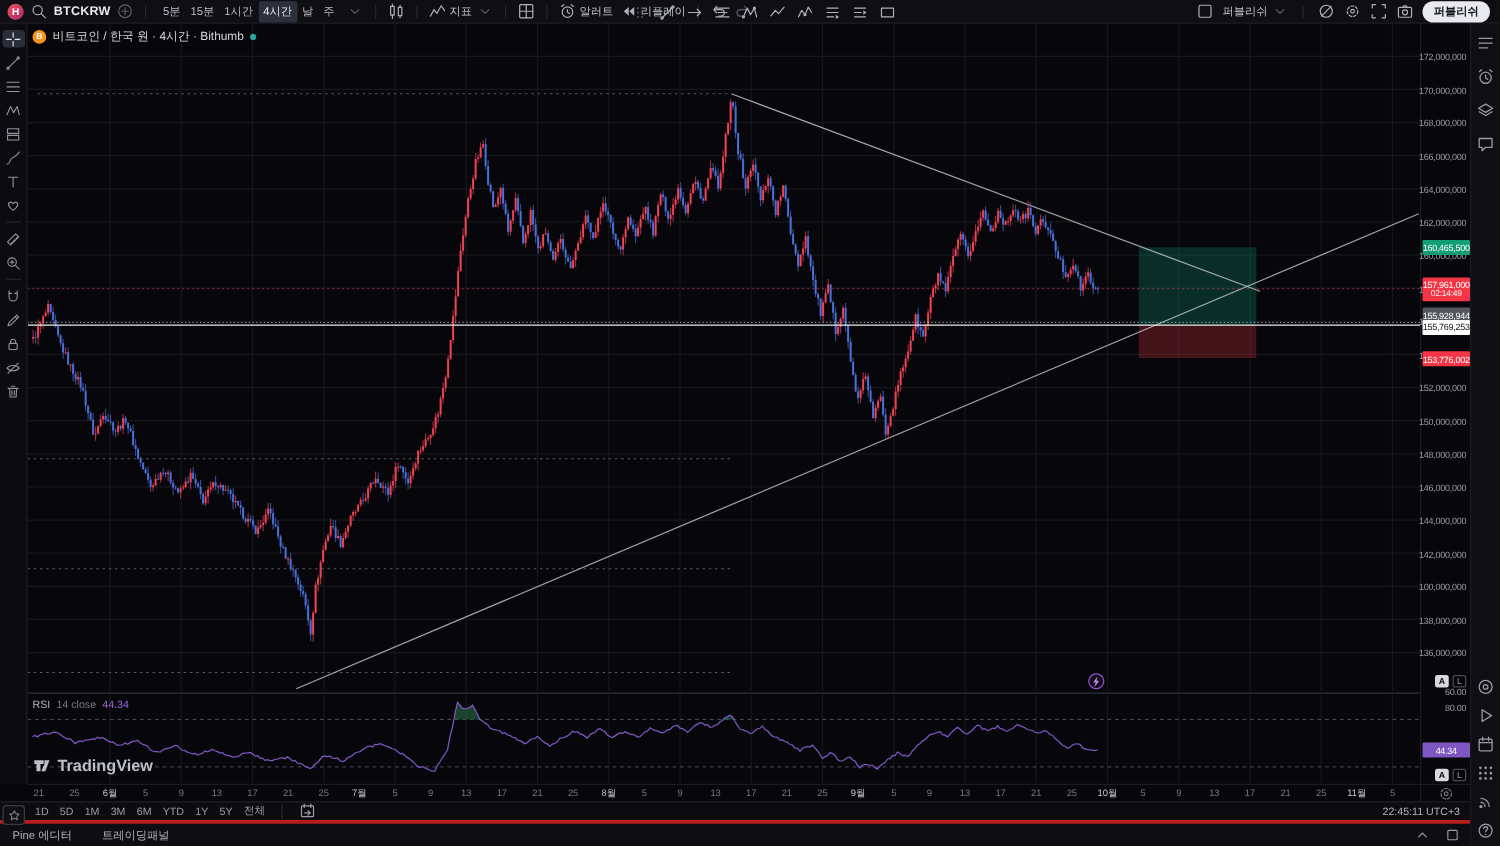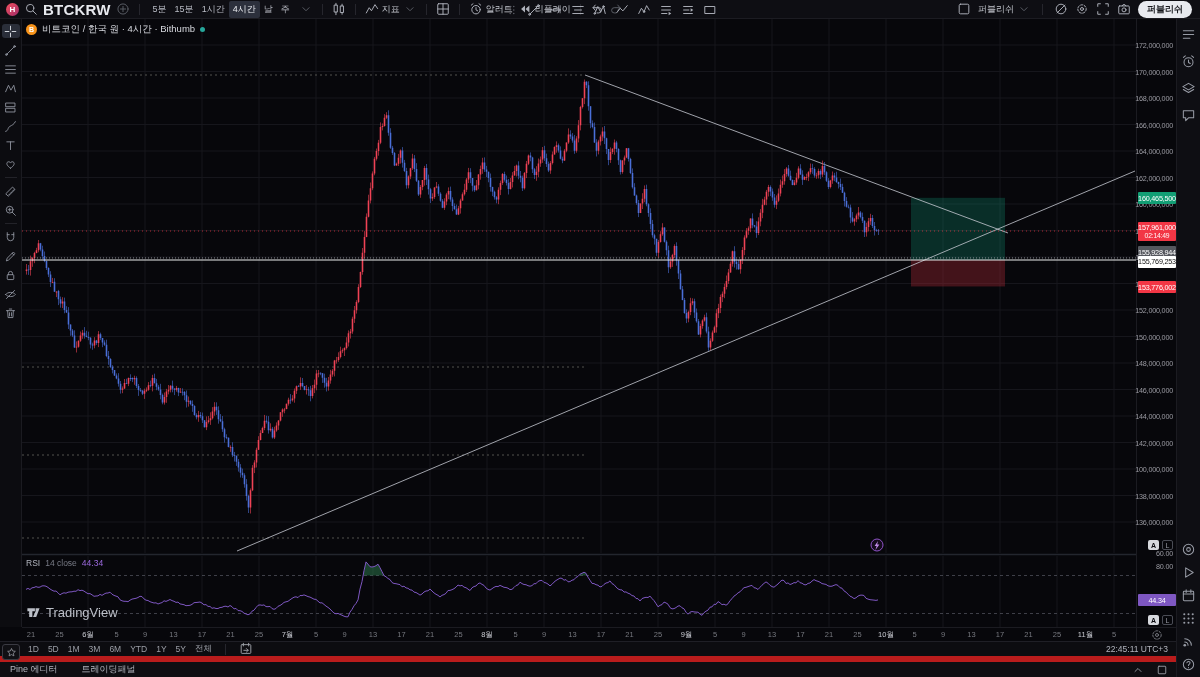--- a/index.html
+++ b/index.html
@@ -4,21 +4,21 @@
 <style>
   *{margin:0;padding:0;box-sizing:border-box;-webkit-font-smoothing:antialiased}
   html,body{background:#000}
   body{font-family:"Liberation Sans","DejaVu Sans",sans-serif}
   .app{position:relative;width:1200px;height:677px;background:#07070b;color:#b9bcc5;overflow:hidden;font-size:9px}
   
   .topbar{position:absolute;left:0;top:0;width:1200px;height:19px;background:#0e0e13;border-bottom:1px solid #1c1c22;display:flex;align-items:center;padding:0 6px;z-index:30}
   .tb-left{display:flex;align-items:center;gap:5px}
   .sep{width:1px;height:11px;background:#26262d;margin:0 4px;flex:none}
   .logo{width:13px;height:13px;border-radius:50%;background:linear-gradient(135deg,#f5515f,#9f2b68);color:#fff;font-weight:700;font-size:8px;display:flex;align-items:center;justify-content:center;position:relative;flex:none}
-  .symbol{font-weight:700;color:#e7e9ee;font-size:15px;letter-spacing:.2px}
+  .symbol{font-weight:700;color:#e7e9ee;font-size:10px;letter-spacing:.2px}
   .tbtn{padding:2px 4px;border-radius:2px;color:#b9bcc5;cursor:default;white-space:nowrap}
   .tbtn.active{background:#2c303c;color:#e7e9ee}
   .tb-label{display:flex;align-items:center;gap:3px;color:#c2c5cc}
   .ic{display:inline-flex;align-items:center;justify-content:center;color:#aeb1ba}
   .ic svg{width:14px;height:14px;display:block;fill:none;stroke:currentColor;stroke-width:1.1;stroke-linecap:round;stroke-linejoin:round}
   .ic.dim{color:#5b5e66}
   .favbar{position:absolute;left:505px;top:0;height:19px;display:flex;align-items:center;gap:8px}
   .tb-right{margin-left:auto;display:flex;align-items:center;gap:7px;padding-right:2px}
   .publish{background:#e8eaef;color:#14151a;font-weight:700;font-size:9px;border-radius:9px;padding:2px 9px;white-space:nowrap}
   
@@ -31,21 +31,21 @@
   .chart-wrap{position:absolute;left:22px;top:19px;width:1114px;height:608px;overflow:hidden}
   #chart-svg{position:absolute;left:0;top:0}
   .legend{position:absolute;left:4px;top:4px;display:flex;align-items:center;gap:5px;font-size:9px;white-space:nowrap;z-index:5}
   .btc-ic{width:11px;height:11px;border-radius:50%;background:#f7931a;color:#fff;font-size:7px;font-weight:700;display:flex;align-items:center;justify-content:center}
   .legend .title{color:#d6d8de;font-size:9.5px}
   .mkt-dot{width:5px;height:5px;border-radius:50%;background:#26a69a}
   .ohlc{display:flex;gap:6px;font-size:8.5px}
   .ohlc .k{color:#787b86}.ohlc .v{color:#ef4255}
   .rsi-legend{position:absolute;left:4px;top:539px;display:flex;gap:5px;font-size:8.5px;z-index:5}
   .rsi-legend .n{color:#b2b5be}.rsi-legend .p{color:#787b86}.rsi-legend .val{color:#9c6ade}
-  .watermark{position:absolute;left:4px;top:586px;display:flex;align-items:center;gap:5px;color:#cfd3dc;opacity:.9;font-weight:400;font-size:13px;z-index:5}
+  .watermark{position:absolute;left:4px;top:586px;display:flex;align-items:center;gap:5px;color:#cfd3dc;opacity:.9;font-weight:700;font-size:13px;z-index:5}
   .watermark svg{width:15px;height:15px}
   
   .price-axis{position:absolute;left:1136px;top:19px;width:40px;height:608px;background:#07070b;border-left:1px solid #1b1b21;z-index:10}
   .tick{position:absolute;right:3px;font-size:7.2px;letter-spacing:-.2px;color:#9b9ba3;white-space:nowrap}
   .plabel{position:absolute;right:0;left:1px;font-size:7.2px;letter-spacing:-.2px;text-align:center;border-radius:1px;padding:1.5px 0;white-space:nowrap;z-index:3}
   .plabel.green{background:#129e74;color:#fff}
   .plabel.red{background:#f23645;color:#fff}
   .plabel.gray{background:#55575e;color:#fff}
   .plabel.white{background:#fff;color:#111}
   .plabel.purple{background:#7e57c2;color:#fff}
@@ -63,21 +63,21 @@
   
   .time-axis{position:absolute;left:22px;top:627px;width:1114px;height:14px;border-top:1px solid #1b1b21;background:#07070b;overflow:hidden;z-index:10}
   .tlabel{position:absolute;top:2px;width:26px;margin-left:-13px;text-align:center;font-size:7.5px;color:#76787f;white-space:nowrap}
   .tlabel.month{color:#c8cad1}
   .axis-corner{position:absolute;left:1136px;top:627px;width:40px;height:14px;border-top:1px solid #1b1b21;border-left:1px solid #1b1b21;background:#07070b;display:flex;align-items:center;justify-content:center;z-index:11}
   .range-bar{position:absolute;left:0;top:641px;width:1176px;height:15px;border-top:1px solid #1f1f26;background:#0c0c10;display:flex;align-items:center;padding-left:28px;gap:9px;z-index:12}
   .rbtn{color:#9b9ea6;font-size:8.5px}
   .tz{position:absolute;right:8px;color:#b2b5be;font-size:8.5px}
   .fav-star{position:absolute;left:2px;top:644px;width:18px;height:16px;border:1px solid #3a3a42;border-radius:3px;background:#101014;display:flex;align-items:center;justify-content:center;color:#9b9ea6;z-index:15}
   .fav-star svg{width:11px;height:11px;fill:none;stroke:currentColor;stroke-width:1.1}
-  .status-bar{position:absolute;left:0;top:656px;width:1176px;height:21px;border-top:6px solid #b91c1c;background:#0e0e12;display:flex;align-items:center;padding-left:10px;gap:24px;z-index:12}
+  .status-bar{position:absolute;left:0;top:656px;width:1176px;height:21px;border-top:3px solid #b91c1c;background:#0e0e12;display:flex;align-items:center;padding-left:10px;gap:24px;z-index:12}
   .stab{color:#b2b5be;font-size:9px}
   .sb-right{position:absolute;right:8px;display:flex;gap:12px;align-items:center;color:#9b9ea6}
   .sb-right svg{width:12px;height:12px;fill:none;stroke:currentColor;stroke-width:1.2;stroke-linecap:round}
 </style>
 </head>
 <body>
 
 <div class="app">
 
   <header class="topbar">

